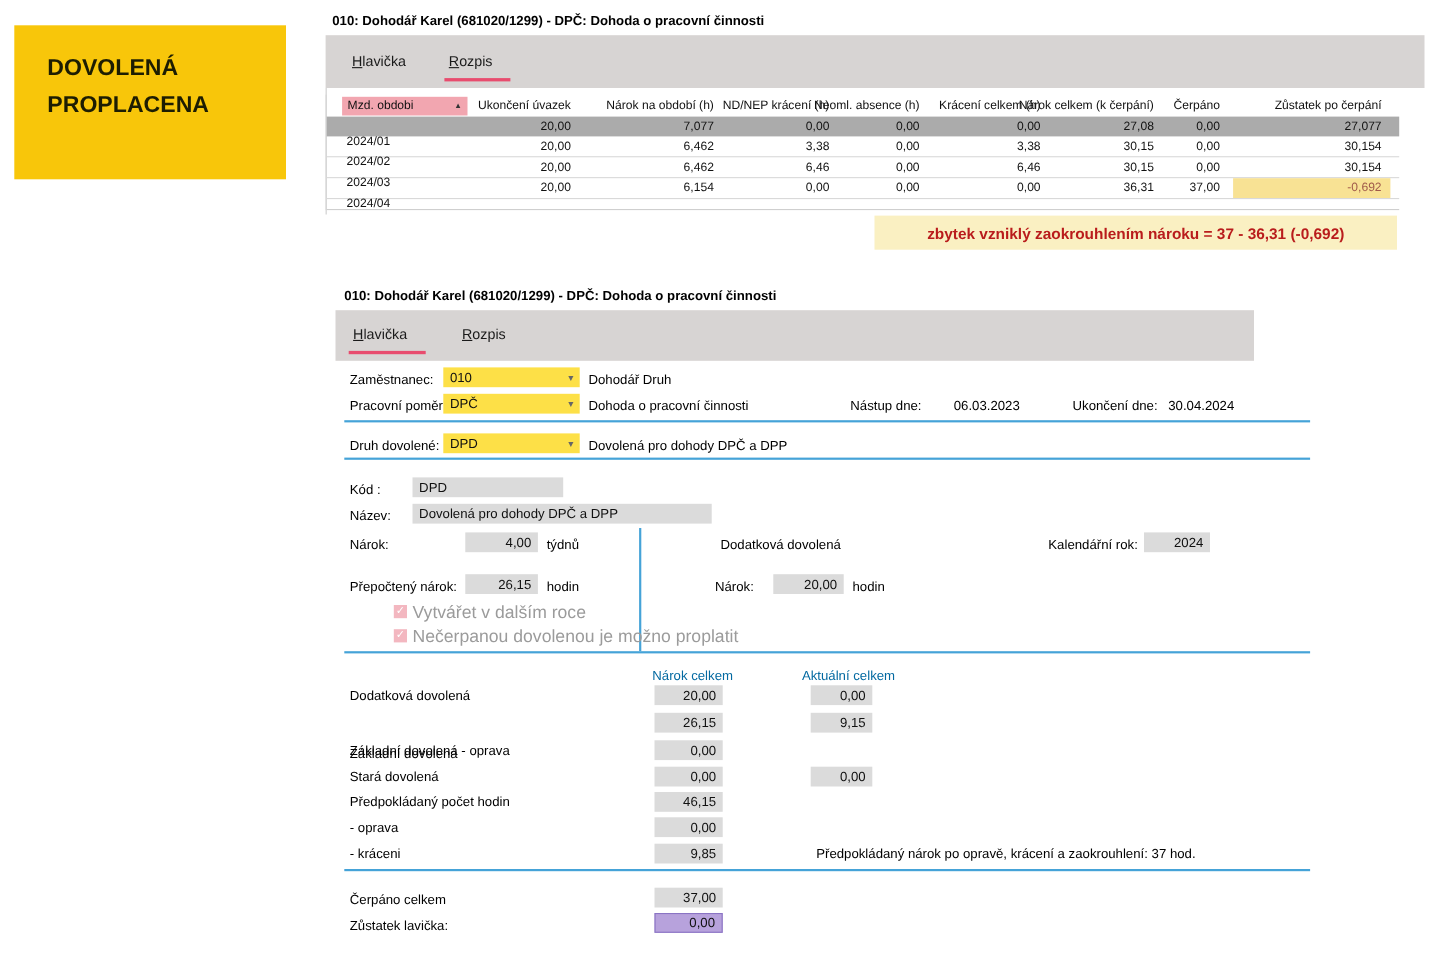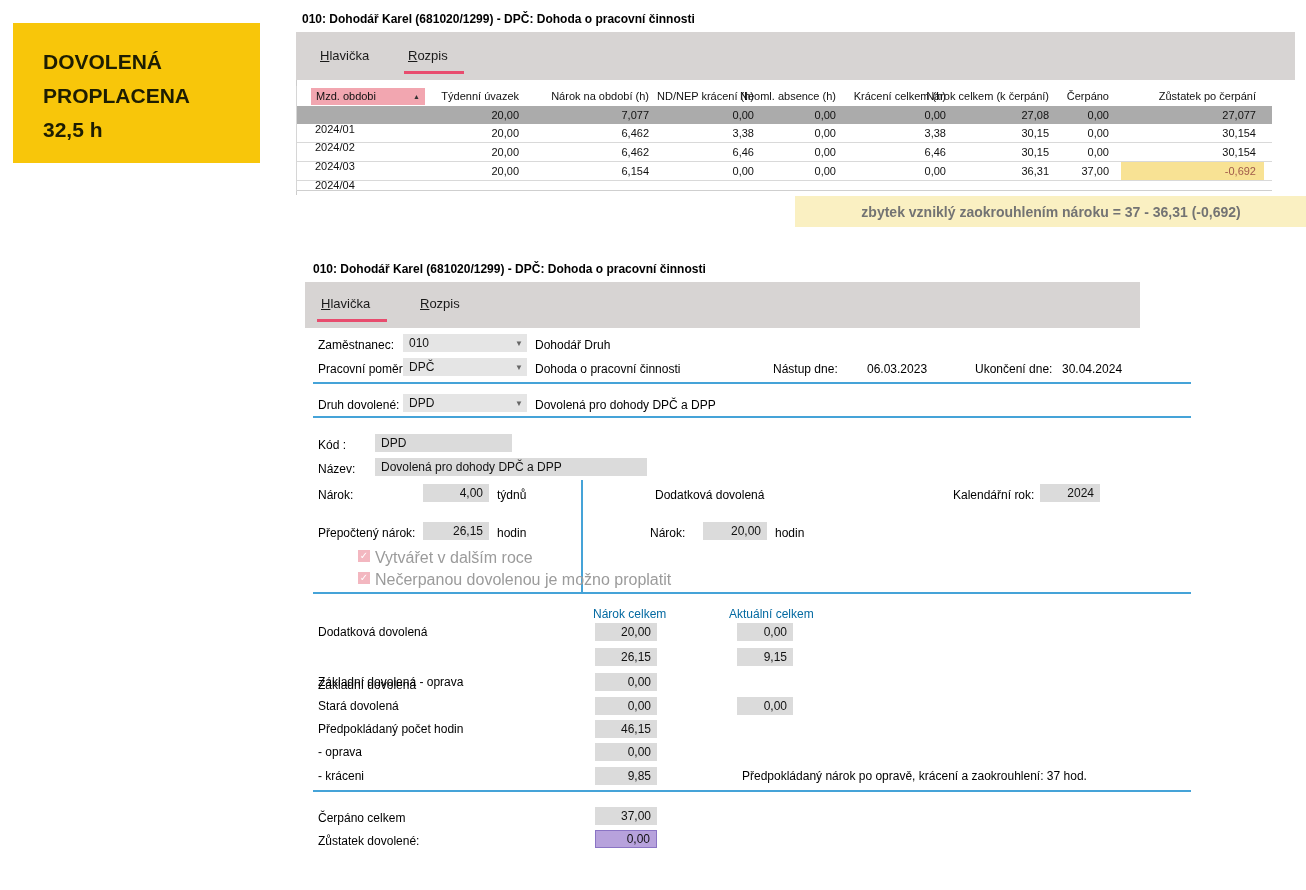--- a/index.html
+++ b/index.html
@@ -31,27 +31,27 @@
   .cc1{width:104px;}.cc2{width:130px;}.cc3{width:105px;}.cc4{width:82px;}
   .cc5{width:110px;}.cc6{width:103px;}.cc7{width:60px;}
   .cc8{width:143px;padding-right:8px;}
   .pink-head{margin-left:14px;width:114px;height:17px;background:#F2A6B0;display:flex;
              align-items:center;justify-content:space-between;padding:0 5px;box-sizing:border-box;}
   .sort-ic{font-size:7px;color:#333;}
   .hl-neg{background:#F8E294;color:#A05A4A;text-align:right;}
   .g-filler{height:9px;border-bottom:1px solid #cfcfcf;}
 
   
-  .callout{left:795px;top:196px;width:512px;height:31px;background:#FAF0C2;display:flex;
-           align-items:center;justify-content:center;font-size:14px;font-weight:bold;color:#737373;}
+  .callout{left:795px;top:196px;width:475px;height:31px;background:#FAF0C2;display:flex;
+           align-items:center;justify-content:center;font-size:14px;font-weight:bold;color:#b91c1c;}
 
   
   .flabel{position:absolute;font-size:12px;white-space:nowrap;color:#000;}
   .fvalue{position:absolute;font-size:12px;white-space:nowrap;color:#000;}
-  .dd{position:absolute;height:18px;background:#e5e5e5;box-sizing:border-box;
+  .dd{position:absolute;height:18px;background:#fde047;box-sizing:border-box;
       display:flex;align-items:center;justify-content:space-between;padding:0 4px 0 6px;font-size:12px;}
   .dd .arr{font-size:8px;color:#666;}
   .inp{position:absolute;height:18px;background:#DBDBDB;box-sizing:border-box;
        font-size:12px;line-height:18px;padding:0 6px;white-space:nowrap;}
   .inp.r{text-align:right;}
   .inp.purple{background:#B7A2DC;border:1px solid #8A74C4;line-height:16px;}
   .blue-h{position:absolute;height:2px;background:#45A3D8;}
   .blue-v{position:absolute;width:2px;background:#45A3D8;}
   .chk{position:absolute;width:12px;height:12px;background:#F3B7C0;color:#fff;
        font-size:10px;line-height:12px;text-align:center;}
@@ -61,21 +61,20 @@
 </style>
 </head>
 <body>
 
 <div class="screen">
 
   <div class="abs note">
     <div class="note-text">
       <div>DOVOLENÁ</div>
       <div>PROPLACENA</div>
-      <div>32,5 h</div>
     </div>
   </div>
 
   <div class="abs" style="left:296px;top:8px;width:1000px;height:220px;">
     <div class="panel-title abs" style="left:6px;top:4px;">010: Dohodář Karel (681020/1299) - DPČ: Dohoda o pracovní činnosti</div>
 
     <div class="tabbar abs" style="left:0;top:24px;width:999px;height:48px;">
       <div class="tab" style="left:24px;top:16px;">
         <span class="ul">H</span><span>lavička</span>
       </div>
@@ -88,21 +87,21 @@
     <div class="leftline" style="left:0;top:72px;height:115px;"></div>
 
     <div class="grid">
       <div class="g-row g-head">
         <div class="cell hc0">
           <span class="pink-head">
             <span>Mzd. obdobi</span>
             <span class="sort-ic">▲</span>
           </span>
         </div>
-        <div class="cell num cc1">Týdenní úvazek</div>
+        <div class="cell num cc1">Ukončení úvazek</div>
         <div class="cell num cc2">Nárok na období (h)</div>
         <div class="cell num cc3">ND/NEP krácení (h)</div>
         <div class="cell num cc4">Neoml. absence (h)</div>
         <div class="cell num cc5">Krácení celkem (h)</div>
         <div class="cell num cc6">Nárok celkem (k čerpání)</div>
         <div class="cell num cc7">Čerpáno</div>
         <div class="cell num cc8">Zůstatek po čerpání</div>
       </div>
 
       <div class="g-row sel">
@@ -262,17 +261,17 @@
 
     <div class="flabel" style="left:13px;top:511px;">- kráceni</div>
     <div class="inp r" style="left:290px;top:509px;width:62px;">9,85</div>
     <div class="flabel" style="left:437px;top:511px;">Předpokládaný nárok po opravě, krácení a zaokrouhlení:  37 hod.</div>
 
     <div class="blue-h" style="left:8px;top:532px;width:878px;"></div>
 
     <div class="flabel" style="left:13px;top:553px;">Čerpáno celkem</div>
     <div class="inp r" style="left:290px;top:549px;width:62px;">37,00</div>
 
-    <div class="flabel" style="left:13px;top:576px;">Zůstatek dovolené:</div>
+    <div class="flabel" style="left:13px;top:576px;">Zůstatek lavička:</div>
     <div class="inp r purple" style="left:290px;top:572px;width:62px;">0,00</div>
   </div>
 
 </div>
 
 </body></html>

